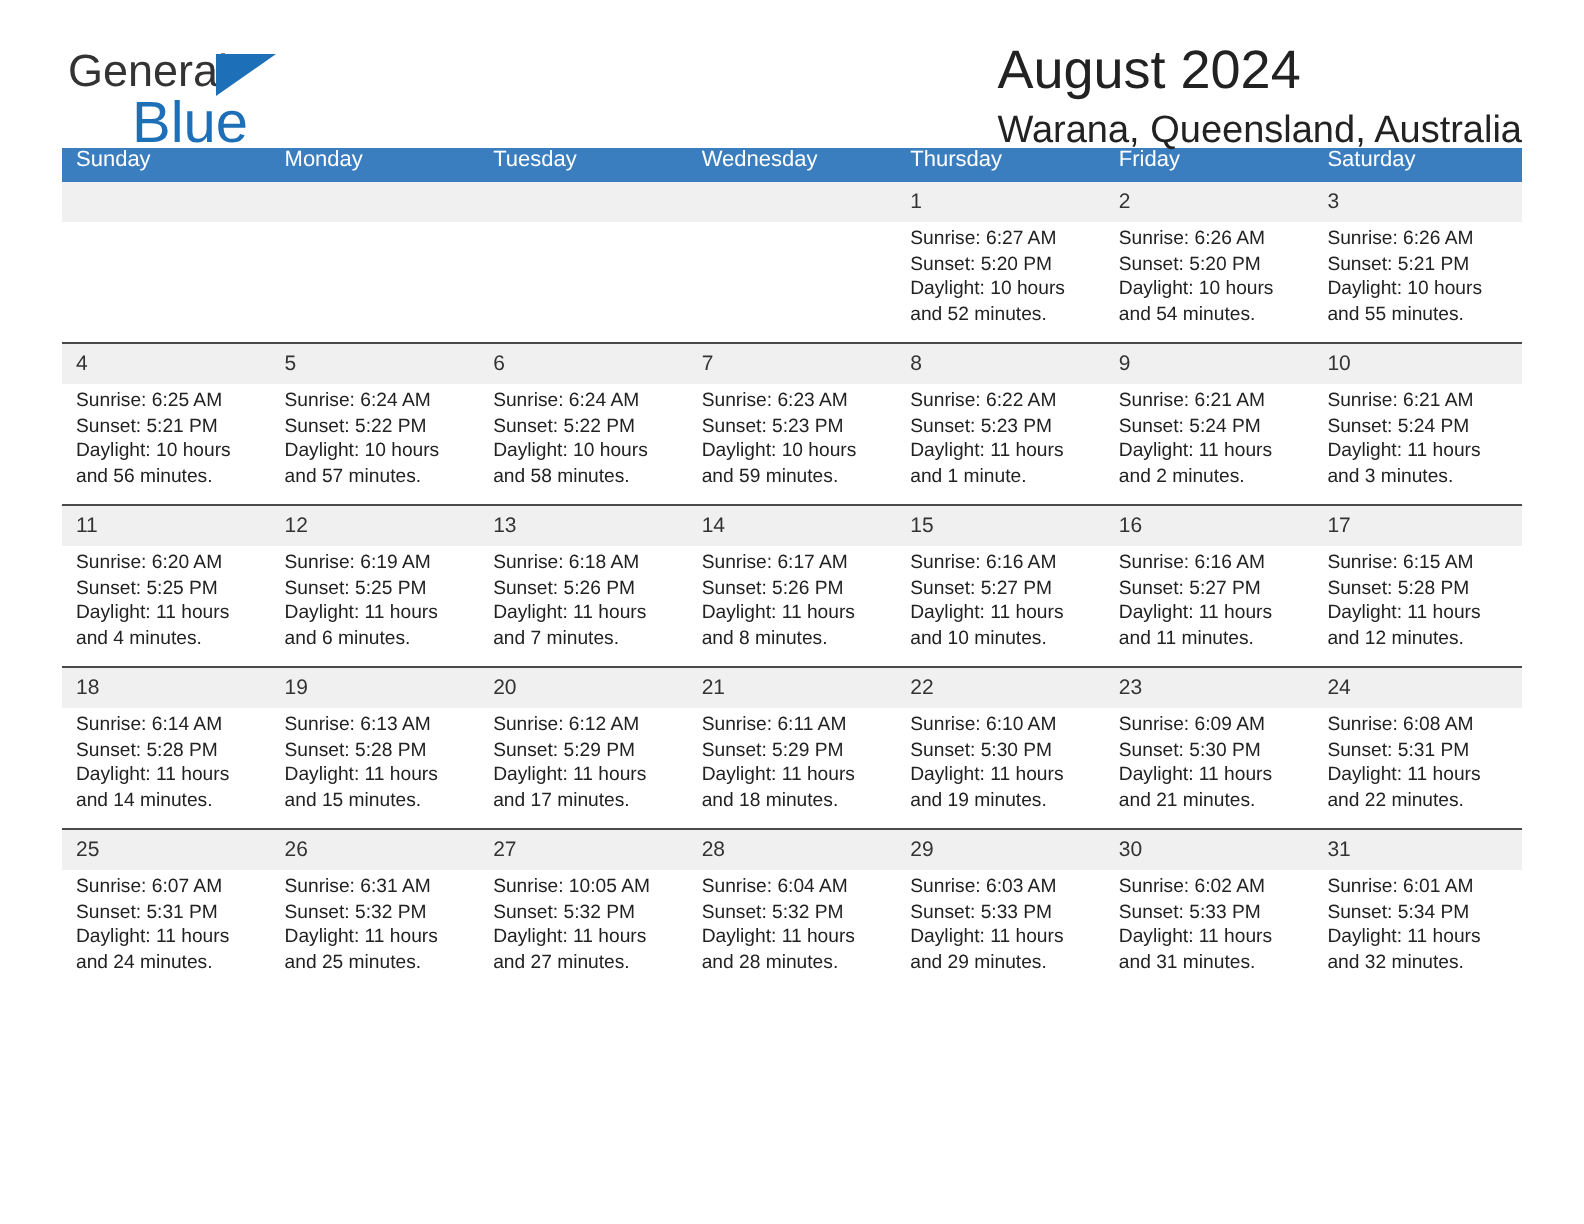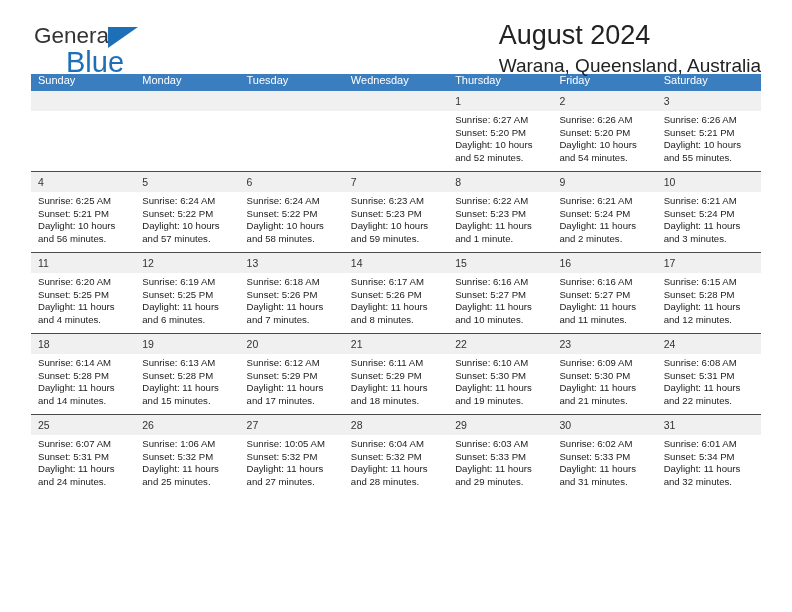--- a/index.html
+++ b/index.html
@@ -468,21 +468,21 @@
                 <div>Sunset: 5:31 PM</div>
                 <div>Daylight: 11 hours</div>
                 <div>and 24 minutes.</div>
               </div>
             </div>
           </td>
           <td>
             <div class="daycell">
               <div class="daynum">26</div>
               <div class="dayinfo">
-                <div>Sunrise: 1:06 AM</div>
+                <div>Sunrise: 6:31 AM</div>
                 <div>Sunset: 5:32 PM</div>
                 <div>Daylight: 11 hours</div>
                 <div>and 25 minutes.</div>
               </div>
             </div>
           </td>
           <td>
             <div class="daycell">
               <div class="daynum">27</div>
               <div class="dayinfo">

